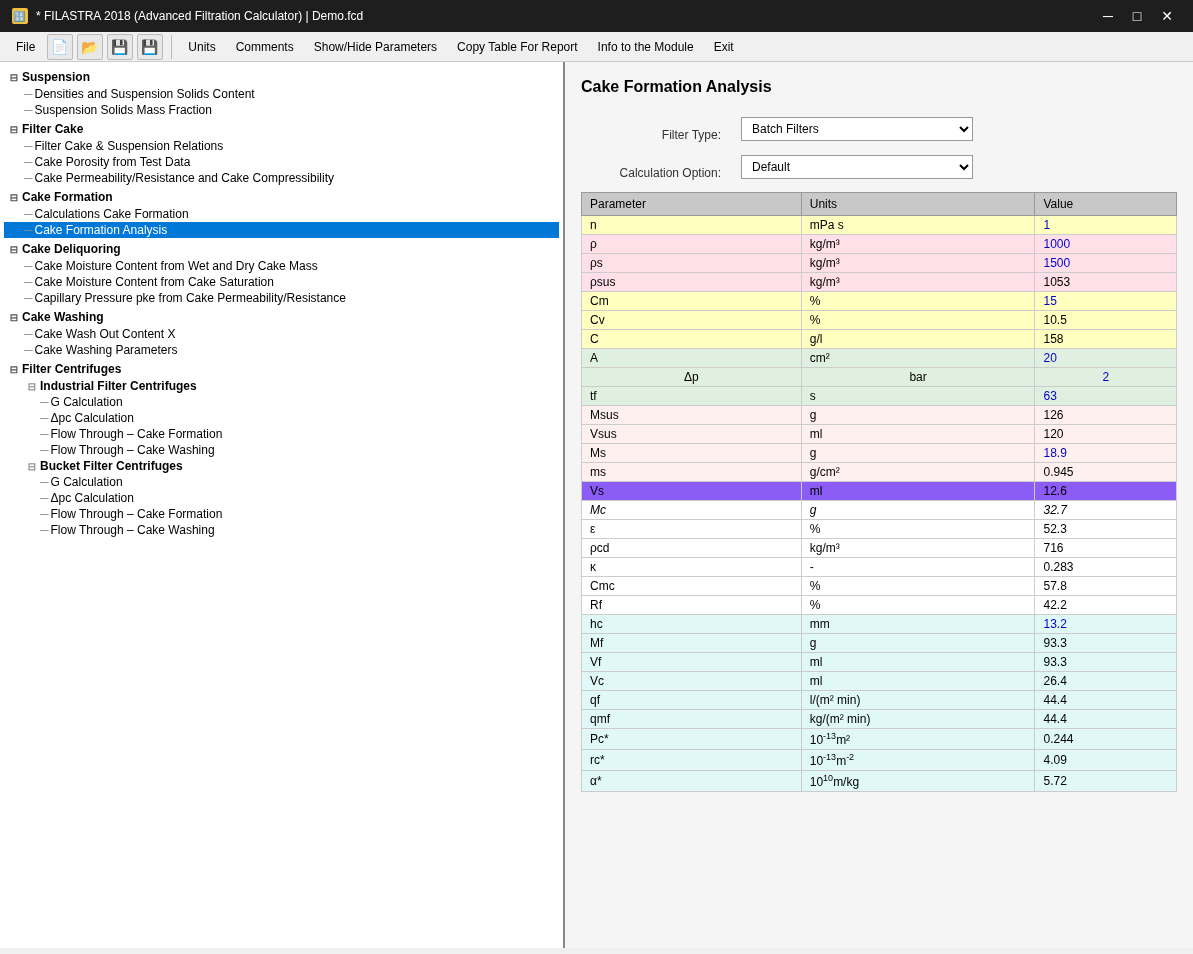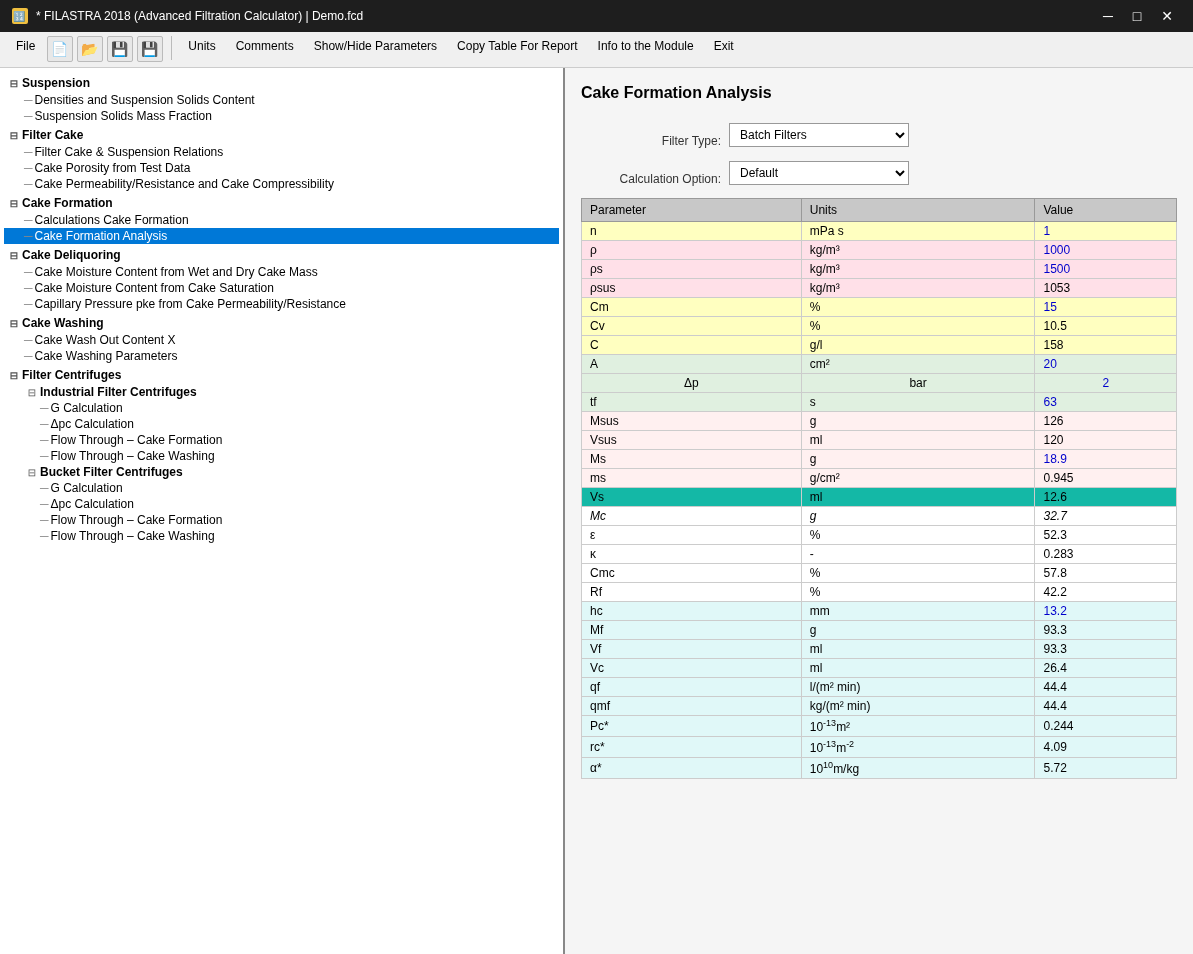--- a/index.html
+++ b/index.html
@@ -19,24 +19,24 @@
     .title-bar-icon { width: 16px; height: 16px; background: #f0c040; border-radius: 2px; display: flex; align-items: center; justify-content: center; font-size: 10px; }
     .title-bar-title { font-size: 12px; color: #fff; }
     .title-bar-controls { display: flex; gap: 4px; }
     .title-btn { background: transparent; border: none; color: white; font-size: 14px; cursor: pointer; padding: 2px 8px; }
 
     
     .menu-bar {
       background: #f0f0f0;
       border-bottom: 1px solid #ccc;
       display: flex;
-      align-items: flex-start;
+      align-items: center;
       padding: 4px 8px;
       gap: 4px;
-      height: 36px;
+      height: 30px;
     }
     .menu-item {
       padding: 3px 8px;
       cursor: pointer;
       border-radius: 2px;
       font-size: 12px;
     }
     .toolbar-sep { width: 1px; height: 24px; background: #bbb; margin: 0 4px; }
     .toolbar-btn {
       width: 26px; height: 26px;
@@ -112,27 +112,28 @@
       gap: 8px;
     }
     .form-label {
       text-align: right;
       min-width: 140px;
       font-size: 12px;
       color: #333;
       margin-top: 12px;
     }
     .form-select {
-      width: 180px;
+      width: 232px;
       padding: 3px 6px;
       border: 1px solid #999;
       border-radius: 0;
       background: white;
       font-size: 12px;
       cursor: pointer;
+      margin-left: 12px;
     }
 
     
     .data-table {
       width: 100%;
       border-collapse: collapse;
       margin-top: 12px;
       background: white;
     }
     .data-table th {
@@ -409,36 +410,41 @@
           <tr style="background:#fff0f0;">
             <td>Ms</td>
             <td>g</td>
             <td style="color: rgb(0, 0, 204);">18.9</td>
           </tr>
           <tr style="background:#fff0f0;">
             <td>ms</td>
             <td>g/cm²</td>
             <td>0.945</td>
           </tr>
-          <tr style="background:#14b8a6;">
+          <tr style="background:#8b5cf6;">
             <td>Vs</td>
             <td>ml</td>
             <td>12.6</td>
           </tr>
           <tr style="background:#ffffff;font-style:italic;">
             <td>Mc</td>
             <td>g</td>
             <td>32.7</td>
           </tr>
           <tr style="background:#ffffff;">
             <td>ε</td>
             <td>%</td>
             <td>52.3</td>
           </tr>
           <tr style="background:#ffffff;">
+            <td>ρcd</td>
+            <td>kg/m³</td>
+            <td>716</td>
+          </tr>
+          <tr style="background:#ffffff;">
             <td>κ</td>
             <td>-</td>
             <td>0.283</td>
           </tr>
           <tr style="background:#ffffff;">
             <td>Cmc</td>
             <td>%</td>
             <td>57.8</td>
           </tr>
           <tr style="background:#ffffff;">

